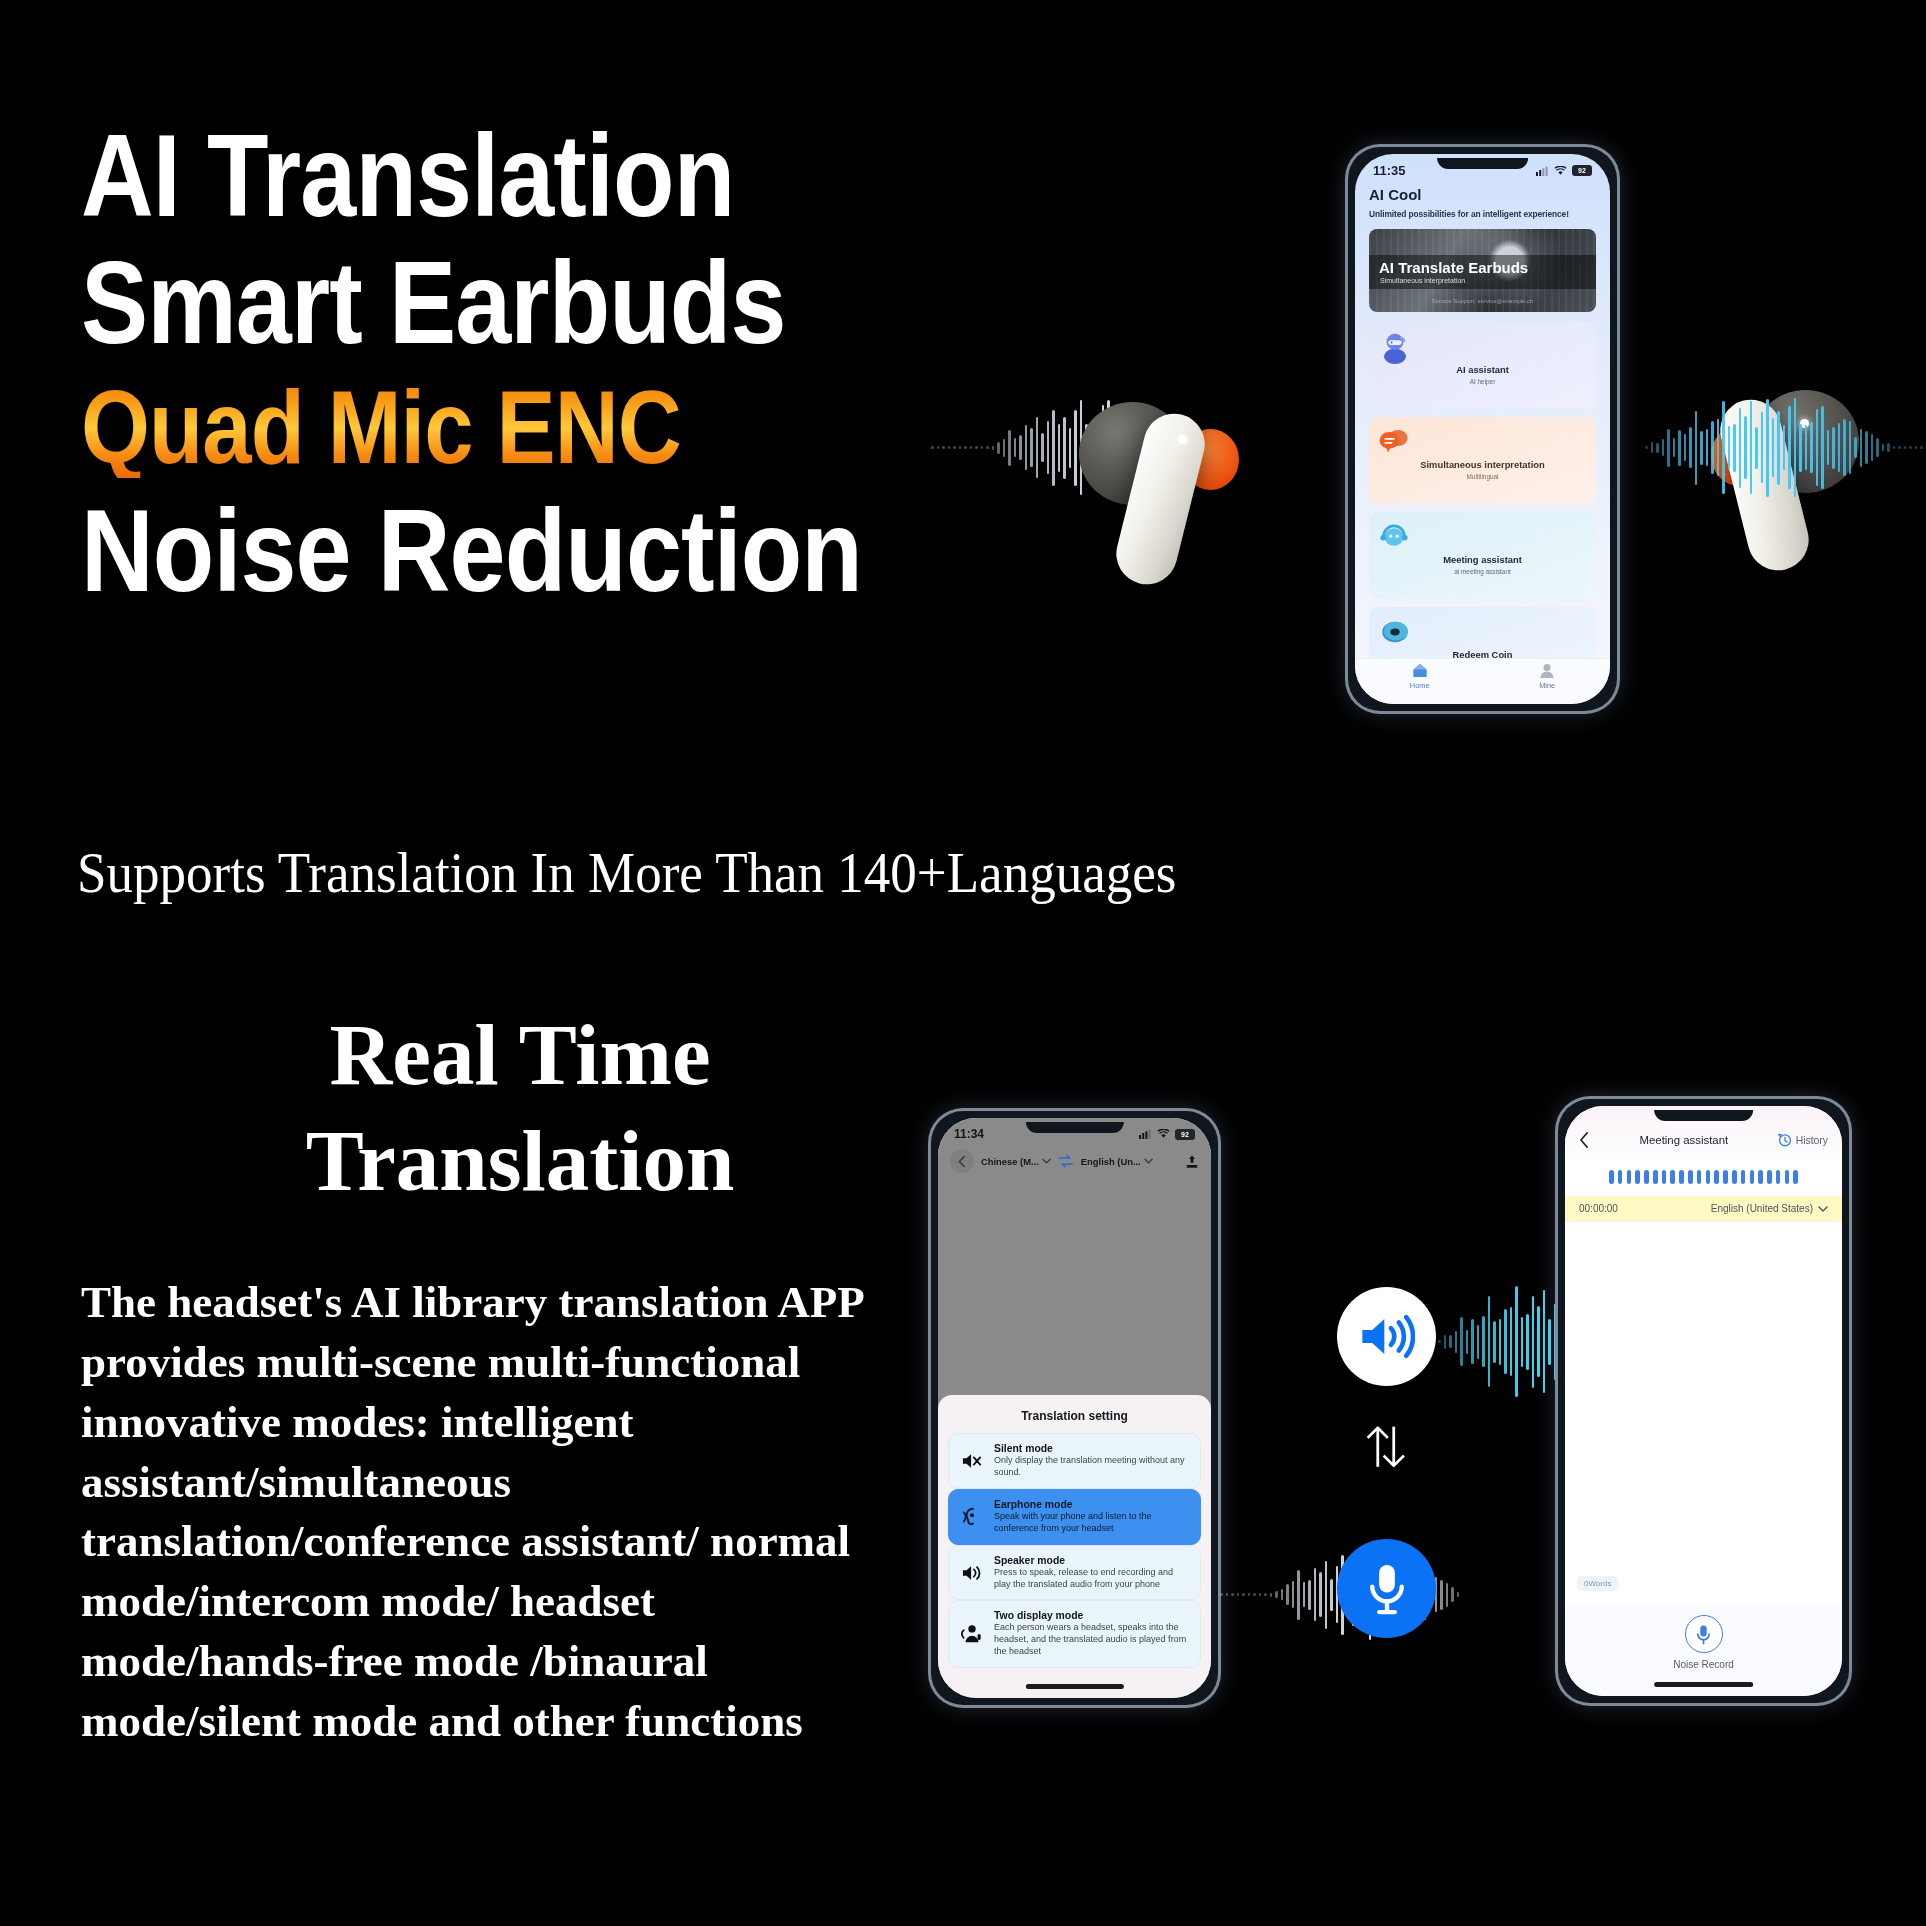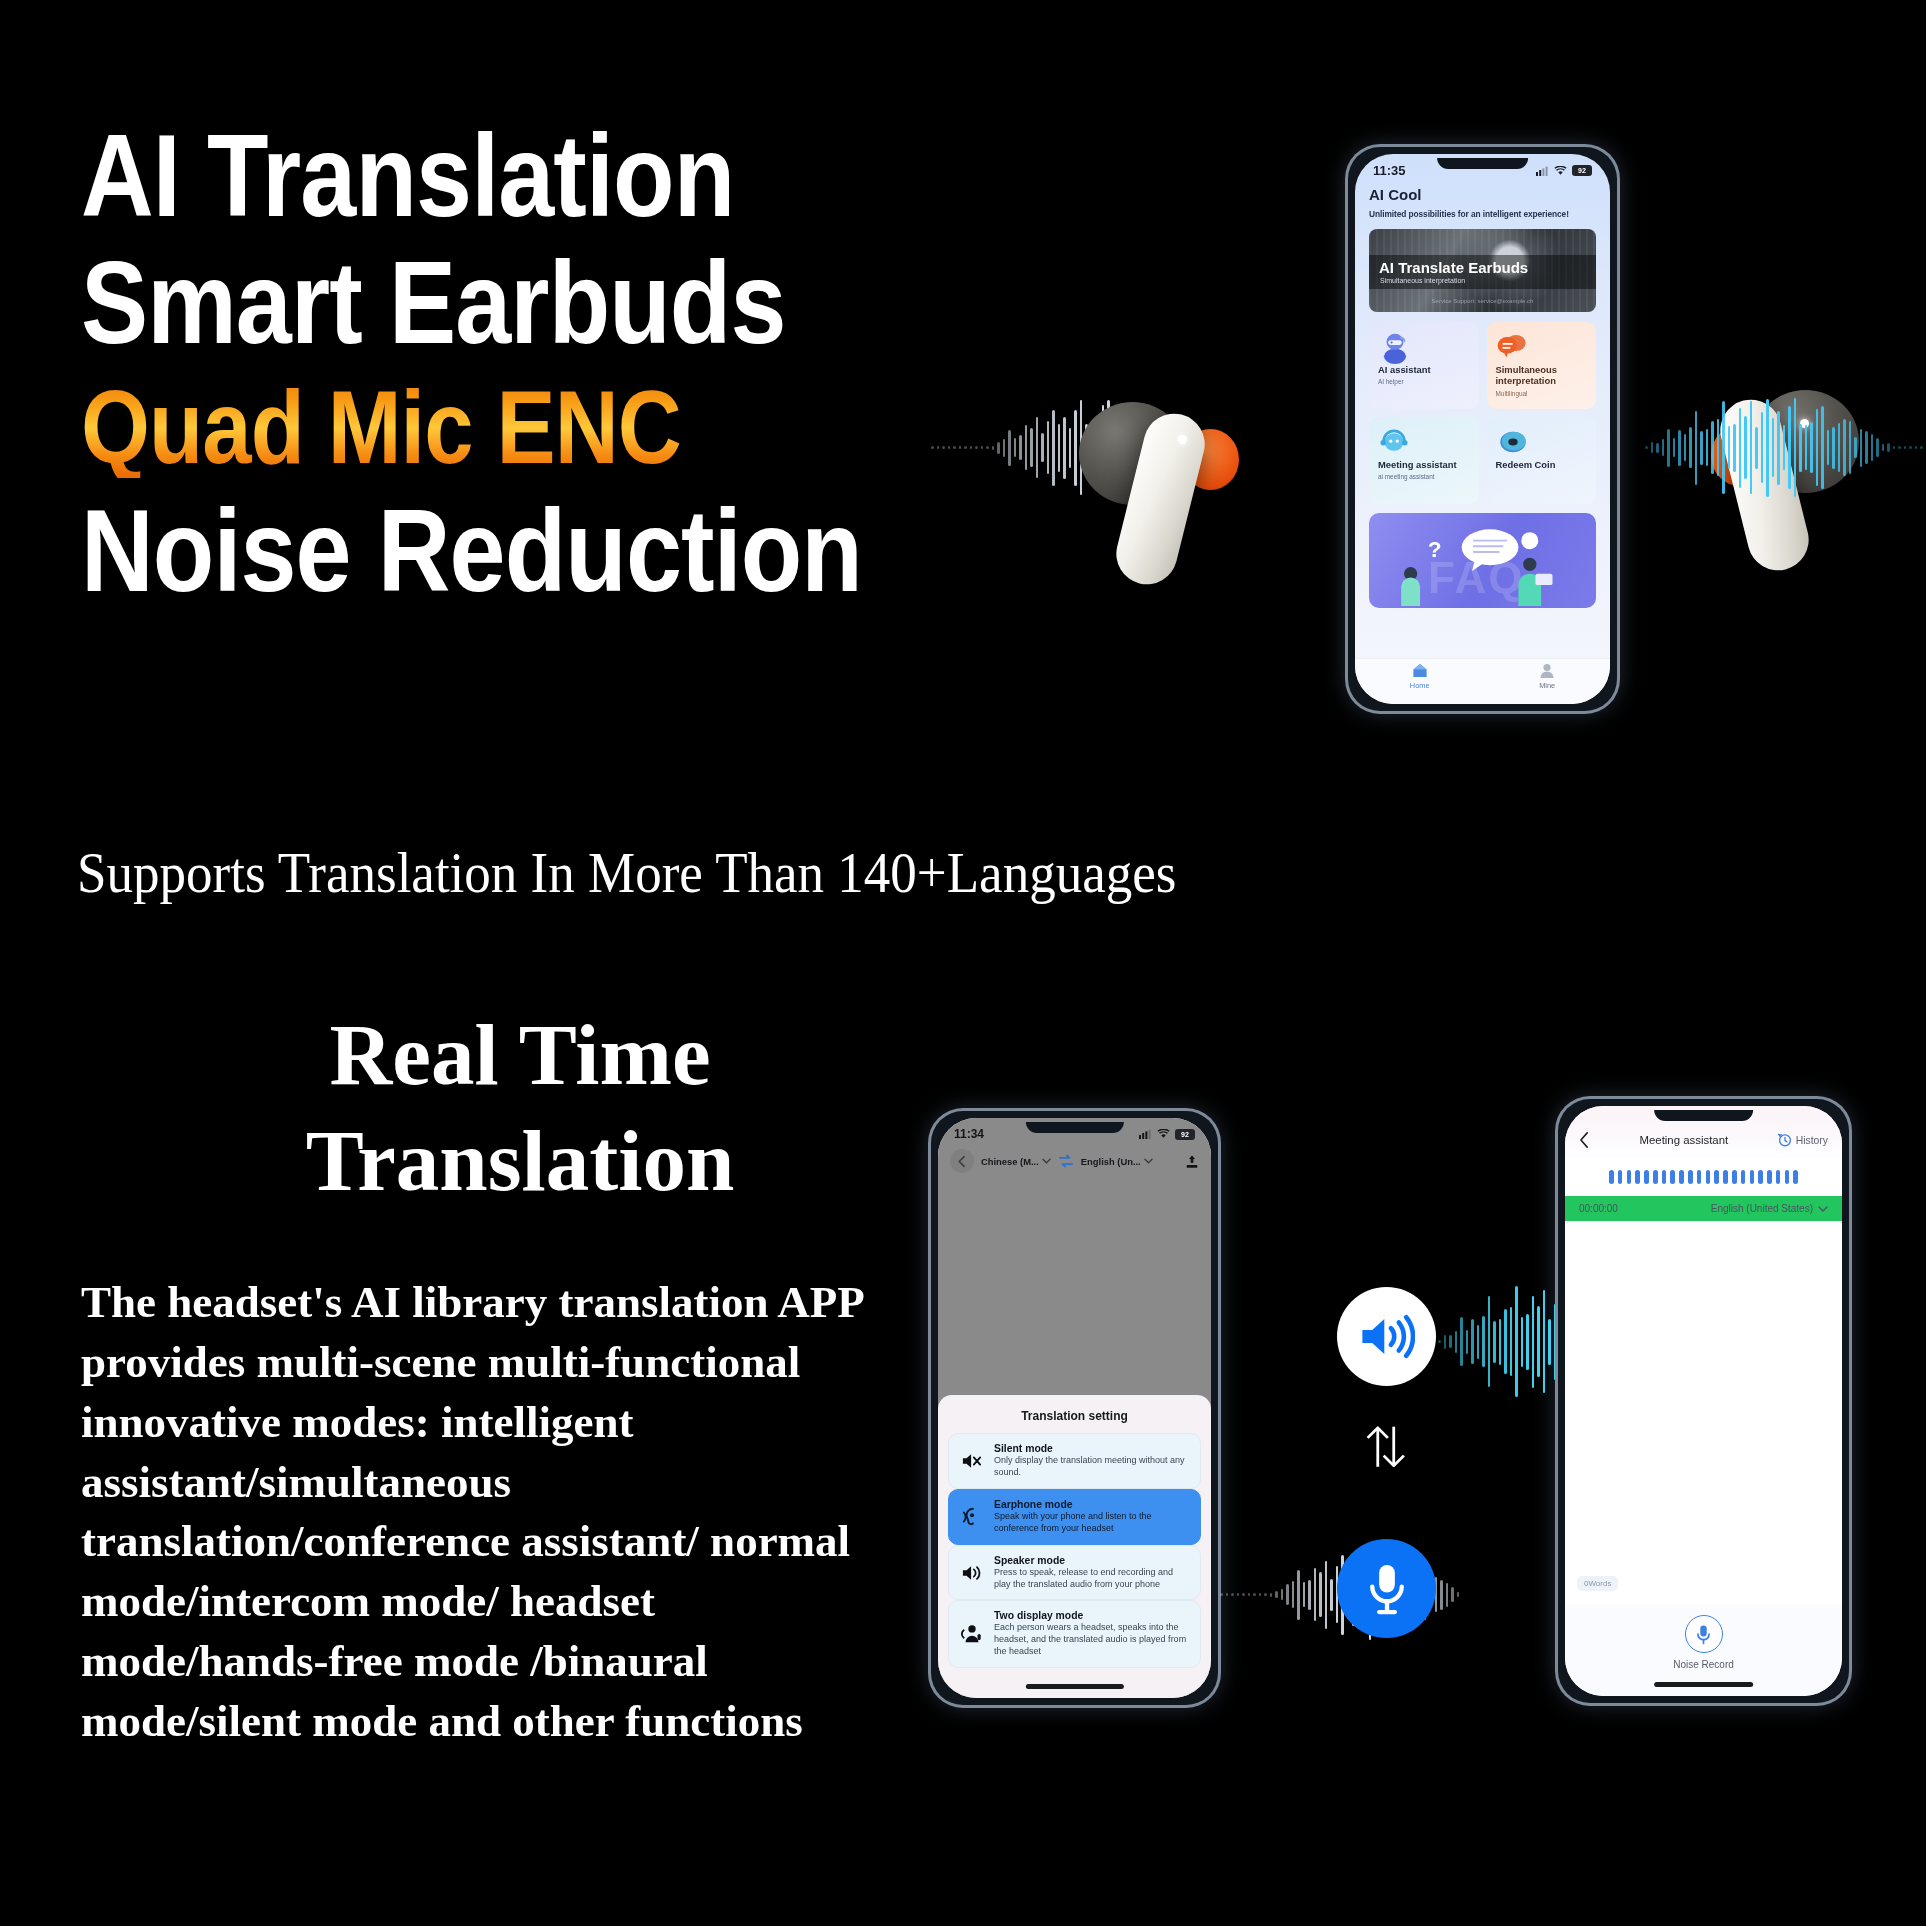--- a/index.html
+++ b/index.html
@@ -67,21 +67,21 @@
     background: linear-gradient(120deg,#3a3f46,#6c7378 35%,#2c3136 60%,#4a5056); }
   .banner::before { content:""; position:absolute; inset:0;
     background: radial-gradient(circle at 62% 38%, rgba(230,235,242,.85) 0 9%, rgba(180,190,200,.25) 14%, transparent 34%),
       repeating-linear-gradient(90deg, rgba(255,255,255,.06) 0 2px, transparent 2px 7px); }
   .banner-strip { position: absolute; left:0; right:0; top: 26px; height: 34px; background: rgba(0,0,0,.45); }
   .banner-t { position: absolute; left: 10px; top: 30px; font-size: 15px; font-weight: 600; color: #fff; z-index:3; }
   .banner-s { position: absolute; left: 11px; top: 48px; font-size: 7px; color: #d7dde6; z-index:3; }
   .banner-svc { position: absolute; left: 50%; transform: translateX(-50%); bottom: 8px;
     font-size: 6px; color: rgba(215,220,228,.55); z-index:3; white-space:nowrap; }
 
-  .grid { margin-top: 10px; display: grid; grid-template-columns: 1fr 1fr; gap: 8px; }
+  .grid { margin-top: 10px; display: grid; grid-template-columns: 1fr; gap: 8px; text-align: center; }
   .card { border-radius: 9px; padding: 8px 9px 9px; position: relative; min-height: 87px; }
   .card.blue { background: linear-gradient(160deg,#e3e7fb,#eef0fd); }
   .card.peach { background: linear-gradient(160deg,#fde5d8,#fdf1ea); }
   .card.cyan { background: linear-gradient(160deg,#ddf0f8,#ecf7fb); }
   .card.ice  { background: linear-gradient(160deg,#e2eefb,#eff5fd); }
   .card-h { font-size: 9.4px; font-weight: 600; color: #21293d; line-height: 1.2; }
   .card.peach .card-h { color: #4a2f24; }
   .card-sub { font-size: 6.4px; color: #5c6a86; margin-top: 3px; }
   .card.peach .card-sub { color: #8a6a58; }
   .card-ico { height: 34px; display: flex; align-items: center; }
@@ -123,21 +123,21 @@
   #phone-meet { left: 1558px; top: 1099px; width: 291px; height: 604px; }
   .ma { height: 100%; background: #fdfdff; display: flex; flex-direction: column; }
   .ma-head { display: flex; align-items: center; justify-content: space-between;
     padding: 26px 14px 10px; background: linear-gradient(180deg,#fbf3f7,#fdfdff); }
   .ma-title { font-size: 11.4px; color: #20242c; }
   .ma-hist { display: flex; align-items: center; gap: 4px; font-size: 10.4px; color: #5b6270; }
   .wave-row { display: flex; align-items: center; justify-content: center; gap: 4.2px;
     padding: 12px 10px; background: #fff; }
   .wbar { width: 4.6px; height: 14px; border-radius: 3px; background: #3e7fe6; }
   .ma-meta { display: flex; align-items: flex-start; justify-content: space-between;
-    padding: 7px 14px; font-size: 10px; color: #4c5362; background: #22c55e; }
+    padding: 7px 14px; font-size: 10px; color: #4c5362; background: #fef9c3; }
   .ma-canvas { flex: 1; background: #fff; position: relative; border-top: 1px solid #f1f2f6; }
   .words { position: absolute; left: 12px; bottom: 14px; font-size: 8px; color: #8d94a4;
     background: #eef2fb; border-radius: 5px; padding: 3px 7px; }
   .ma-foot { padding: 10px 0 26px; background: #fafbff; display: flex; flex-direction: column;
     align-items: center; gap: 6px; }
   .rec-circle { width: 38px; height: 38px; border-radius: 50%; border: 1.6px solid #3e7fe6;
     display: flex; align-items: center; justify-content: center; background: #fff; }
   .rec-label { font-size: 10px; color: #555c6b; }
 
   

